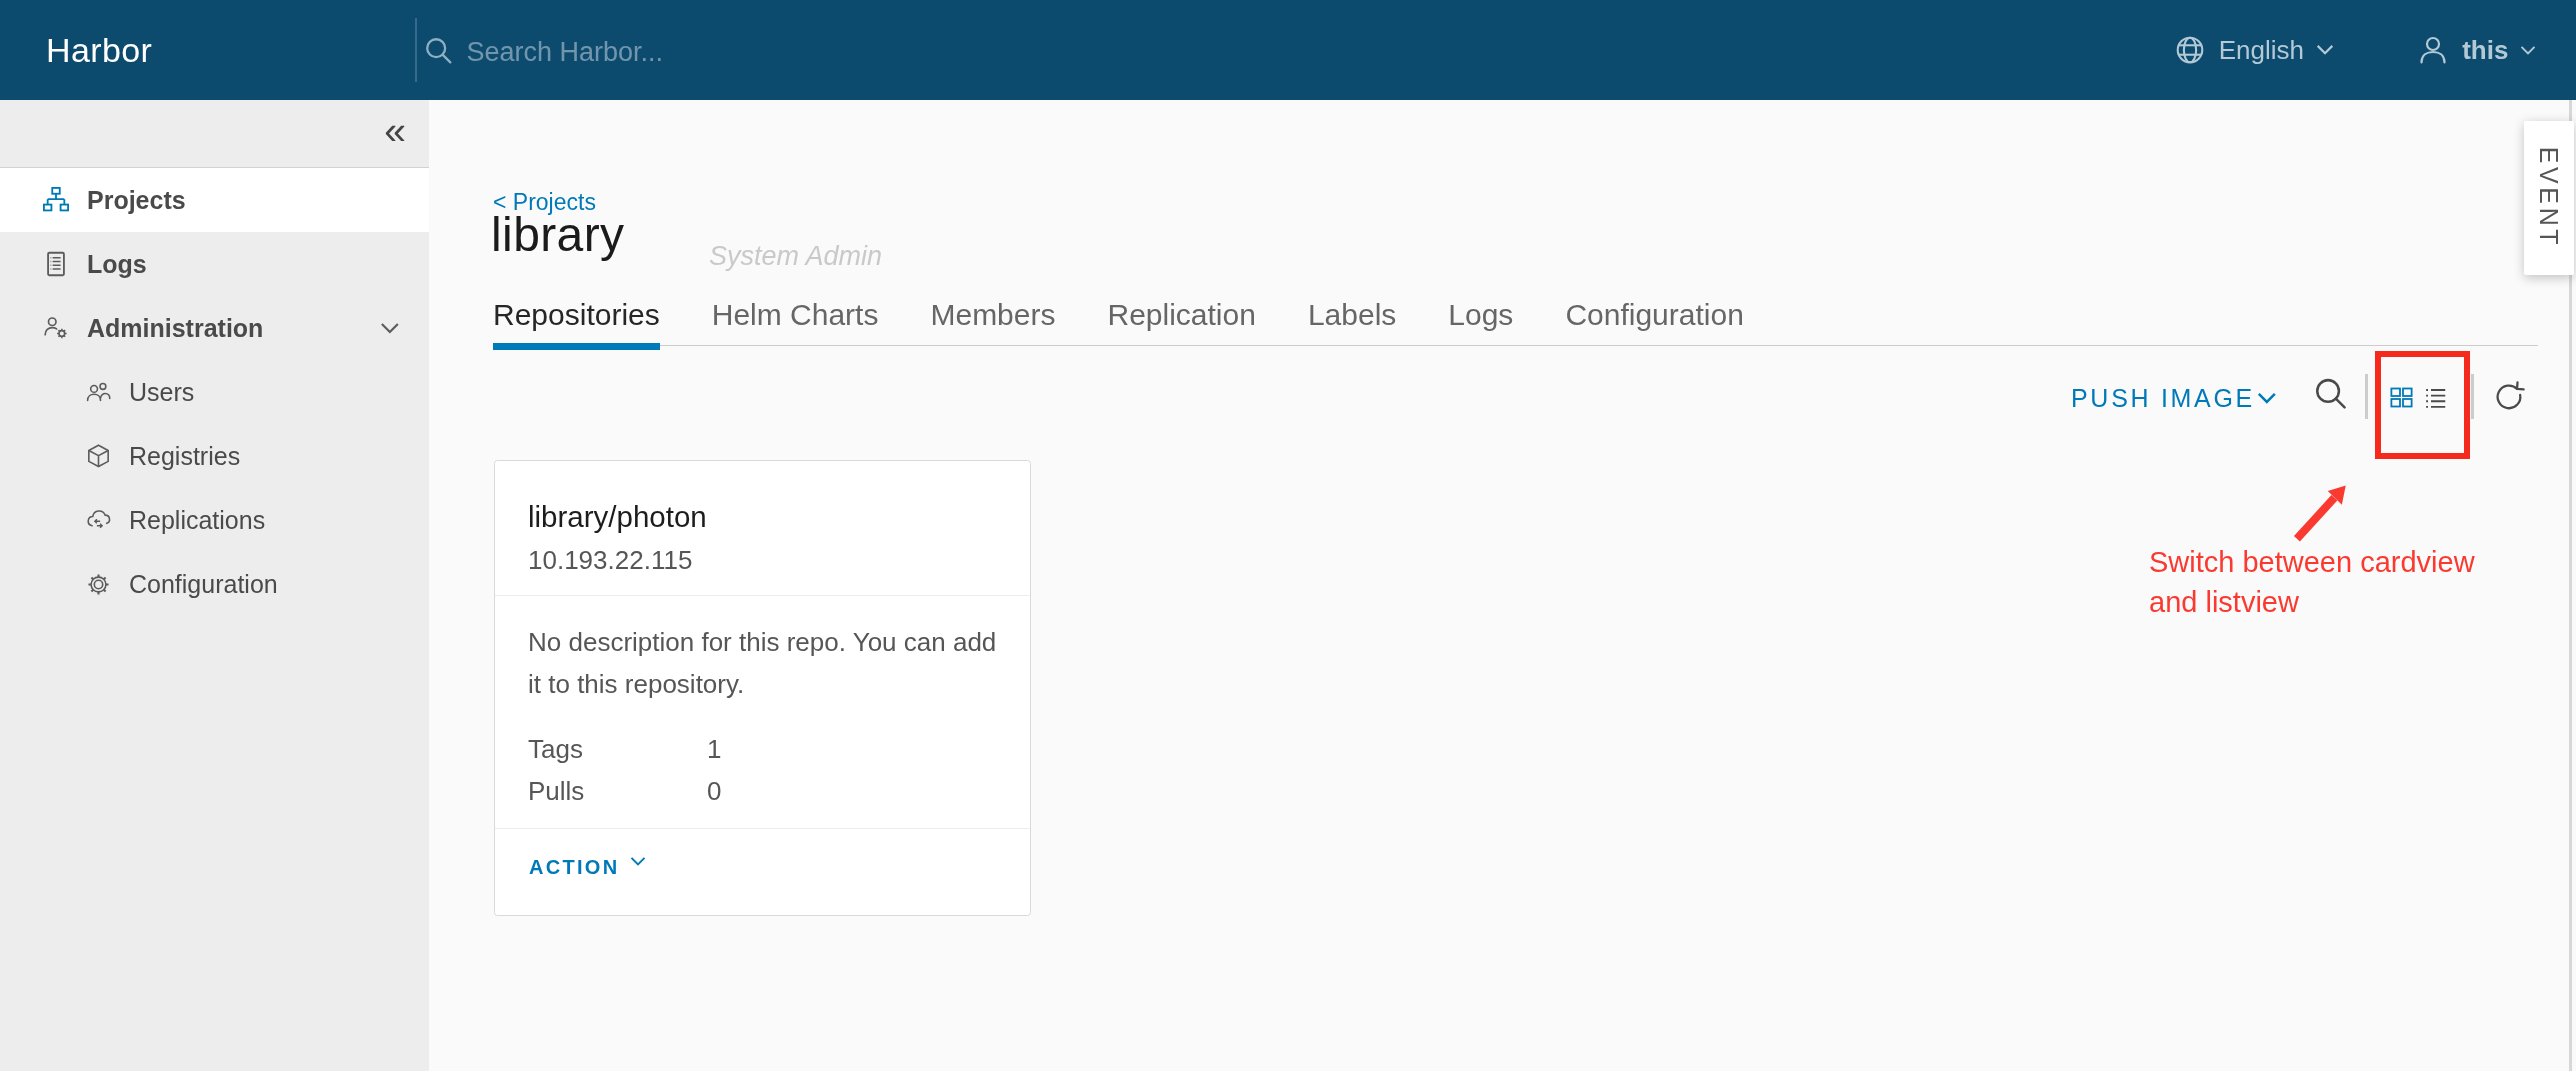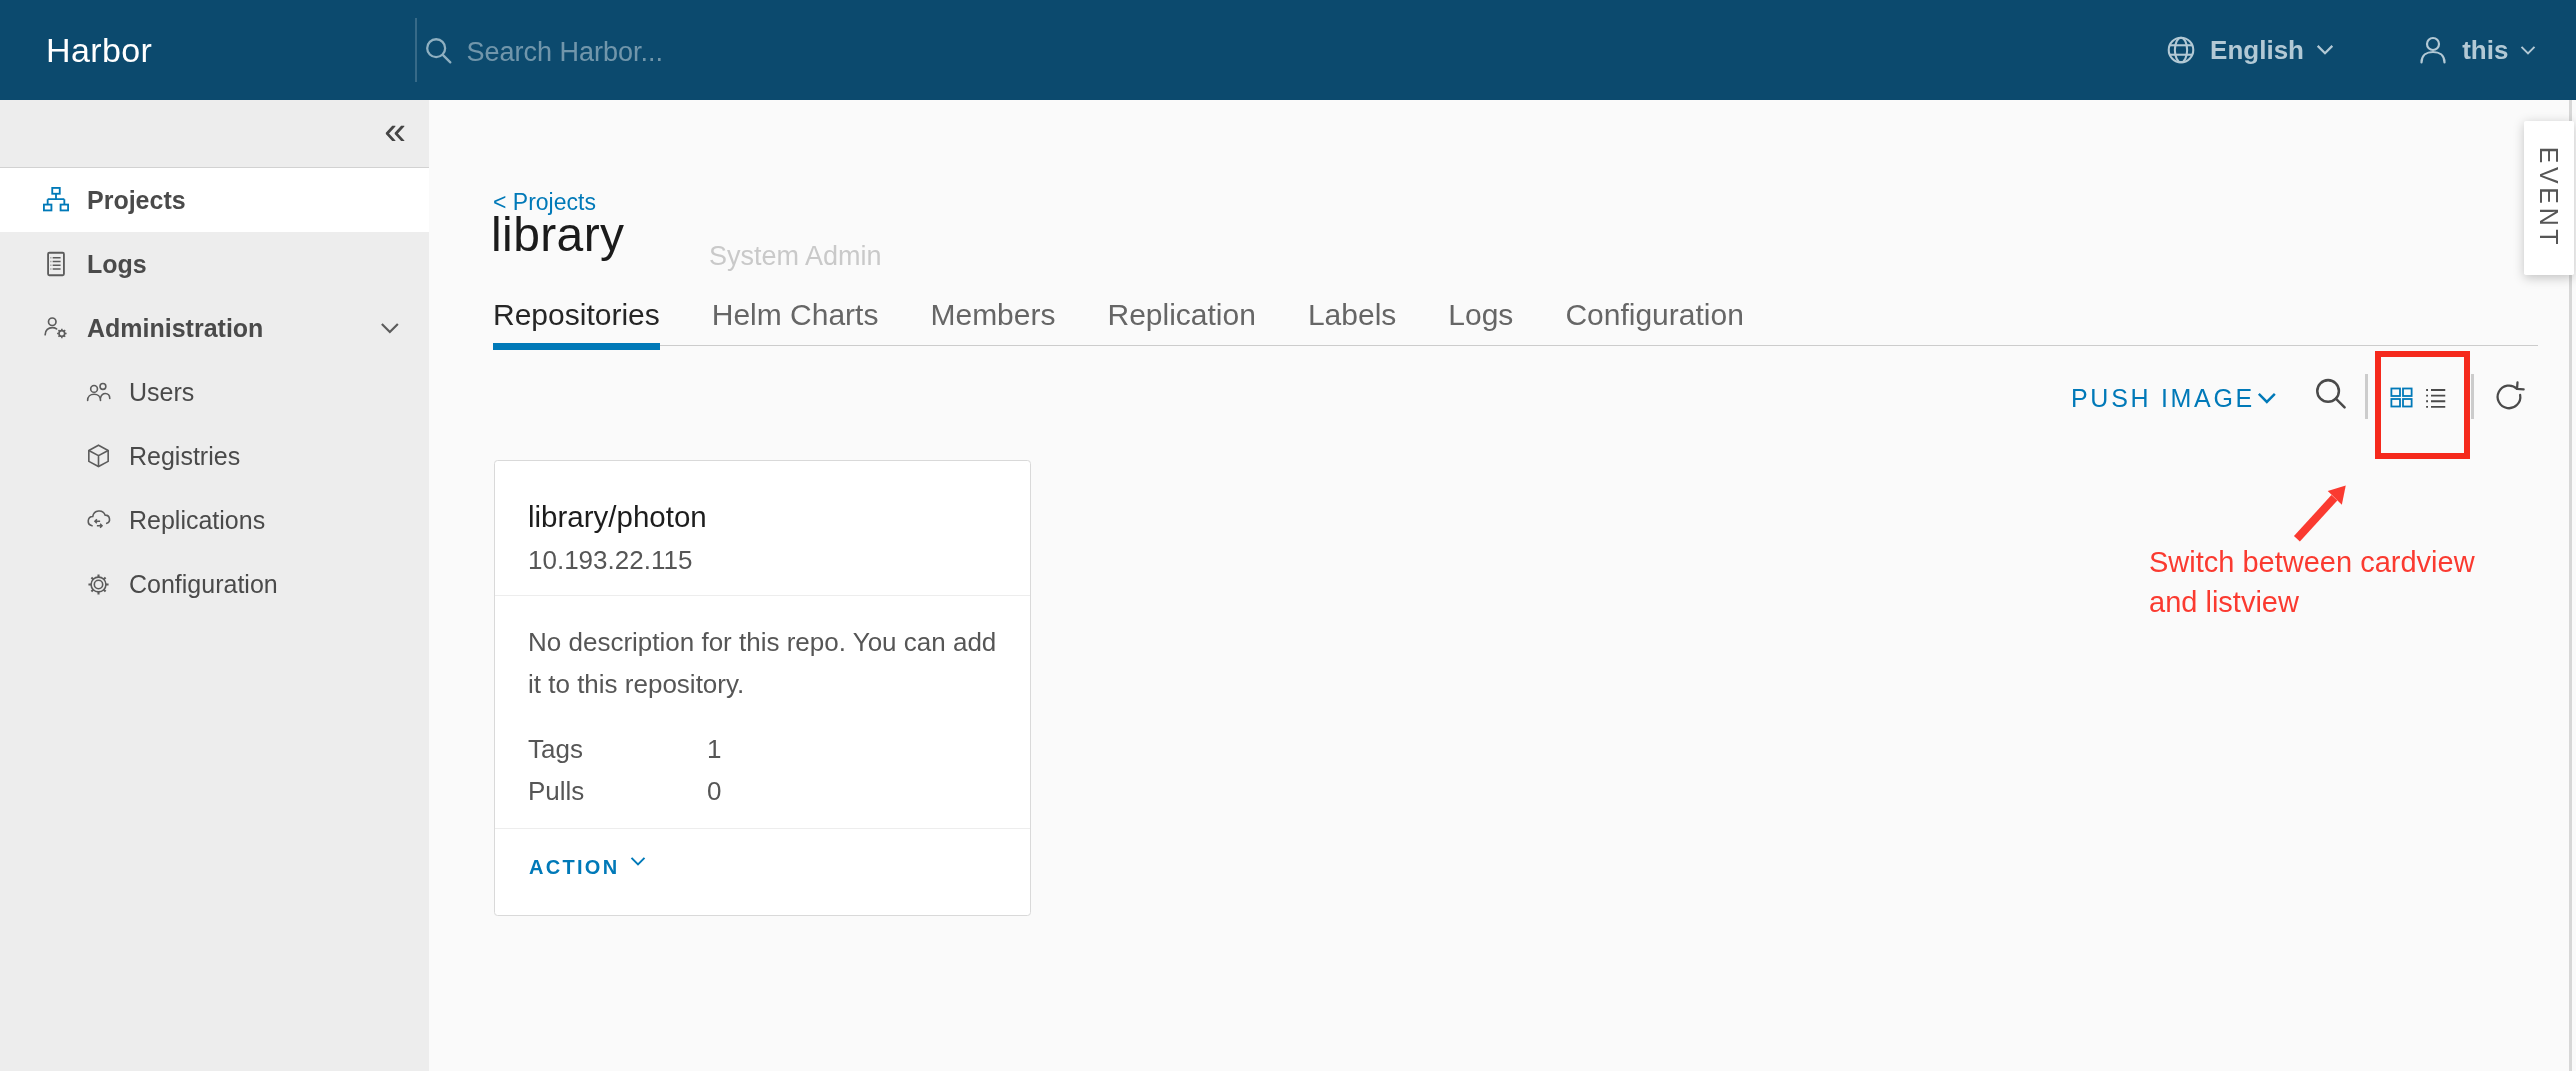--- a/index.html
+++ b/index.html
@@ -16,21 +16,21 @@
     background:rgba(255,255,255,0.18); }
   .search-wrap { position:absolute; left:411px; top:0; height:104px; display:flex;
     align-items:center; gap:10.7px; padding-left:10.7px; }
   .search-wrap svg { flex:0 0 auto; }
   .search-input { width:680px; background:transparent; border:none; outline:none;
     color:#fff; font-size:27px; font-family:"Liberation Sans",sans-serif; }
   .search-input::placeholder { color:rgba(255,255,255,0.42); }
   .hdr-right { position:absolute; right:40px; top:0; height:100px;
     display:flex; align-items:center; gap:81px; }
   .hdr-action { display:flex; align-items:center; gap:11.6px; color:#B3C9D5;
-    font-size:26px; cursor:pointer;font-weight:bold; }
+    font-size:26px; cursor:pointer; }
   .hdr-action.user { font-weight:600; }
 
   
   .sidebar { position:absolute; left:0; top:100px; width:429px; height:971px;
     background:#EDEDED; }
   .collapse-row { height:68px; display:flex; align-items:center; justify-content:flex-end;
     padding-right:23px; border-bottom:0.9px solid #D2D2D2; }
   .collapse-btn { font-size:39px; color:#454545; line-height:1; cursor:pointer;
     user-select:none; padding-bottom:5.4px; }
   .nav-item { height:64px; display:flex; align-items:center; gap:16px;
@@ -45,21 +45,21 @@
   .main { position:absolute; left:429px; top:100px; width:2147px; height:971px;
     background:#FAFAFA; }
   .right-line { position:absolute; left:2140px; top:0; width:2.7px; height:971px;
     background:#D7D7D7; }
 
   .breadcrumb { position:absolute; left:64px; top:89px; font-size:23px;
     color:#0079B8; cursor:pointer; }
   .page-title { position:absolute; left:62px; top:107px; font-size:48px;
     font-weight:400; color:#1B1B1B; letter-spacing:0.4px; }
   .page-subtitle { position:absolute; left:280px; top:141px; font-size:27px;
-    color:#C9C9C9; }
+    font-style:italic; color:#C9C9C9; }
 
   .tabs { position:absolute; left:64px; top:198px; width:2045px;
     border-bottom:1.8px solid #CCCCCC; display:flex; gap:52px; }
   .tab { position:relative; font-size:30px; color:#666; padding-bottom:13.4px;
     white-space:nowrap; cursor:pointer; }
   .tab.active { color:#262626; }
   .tab.active::after { content:""; position:absolute; left:0; right:0; bottom:-4.5px;
     height:7.2px; background:#0079B8; }
 
   

